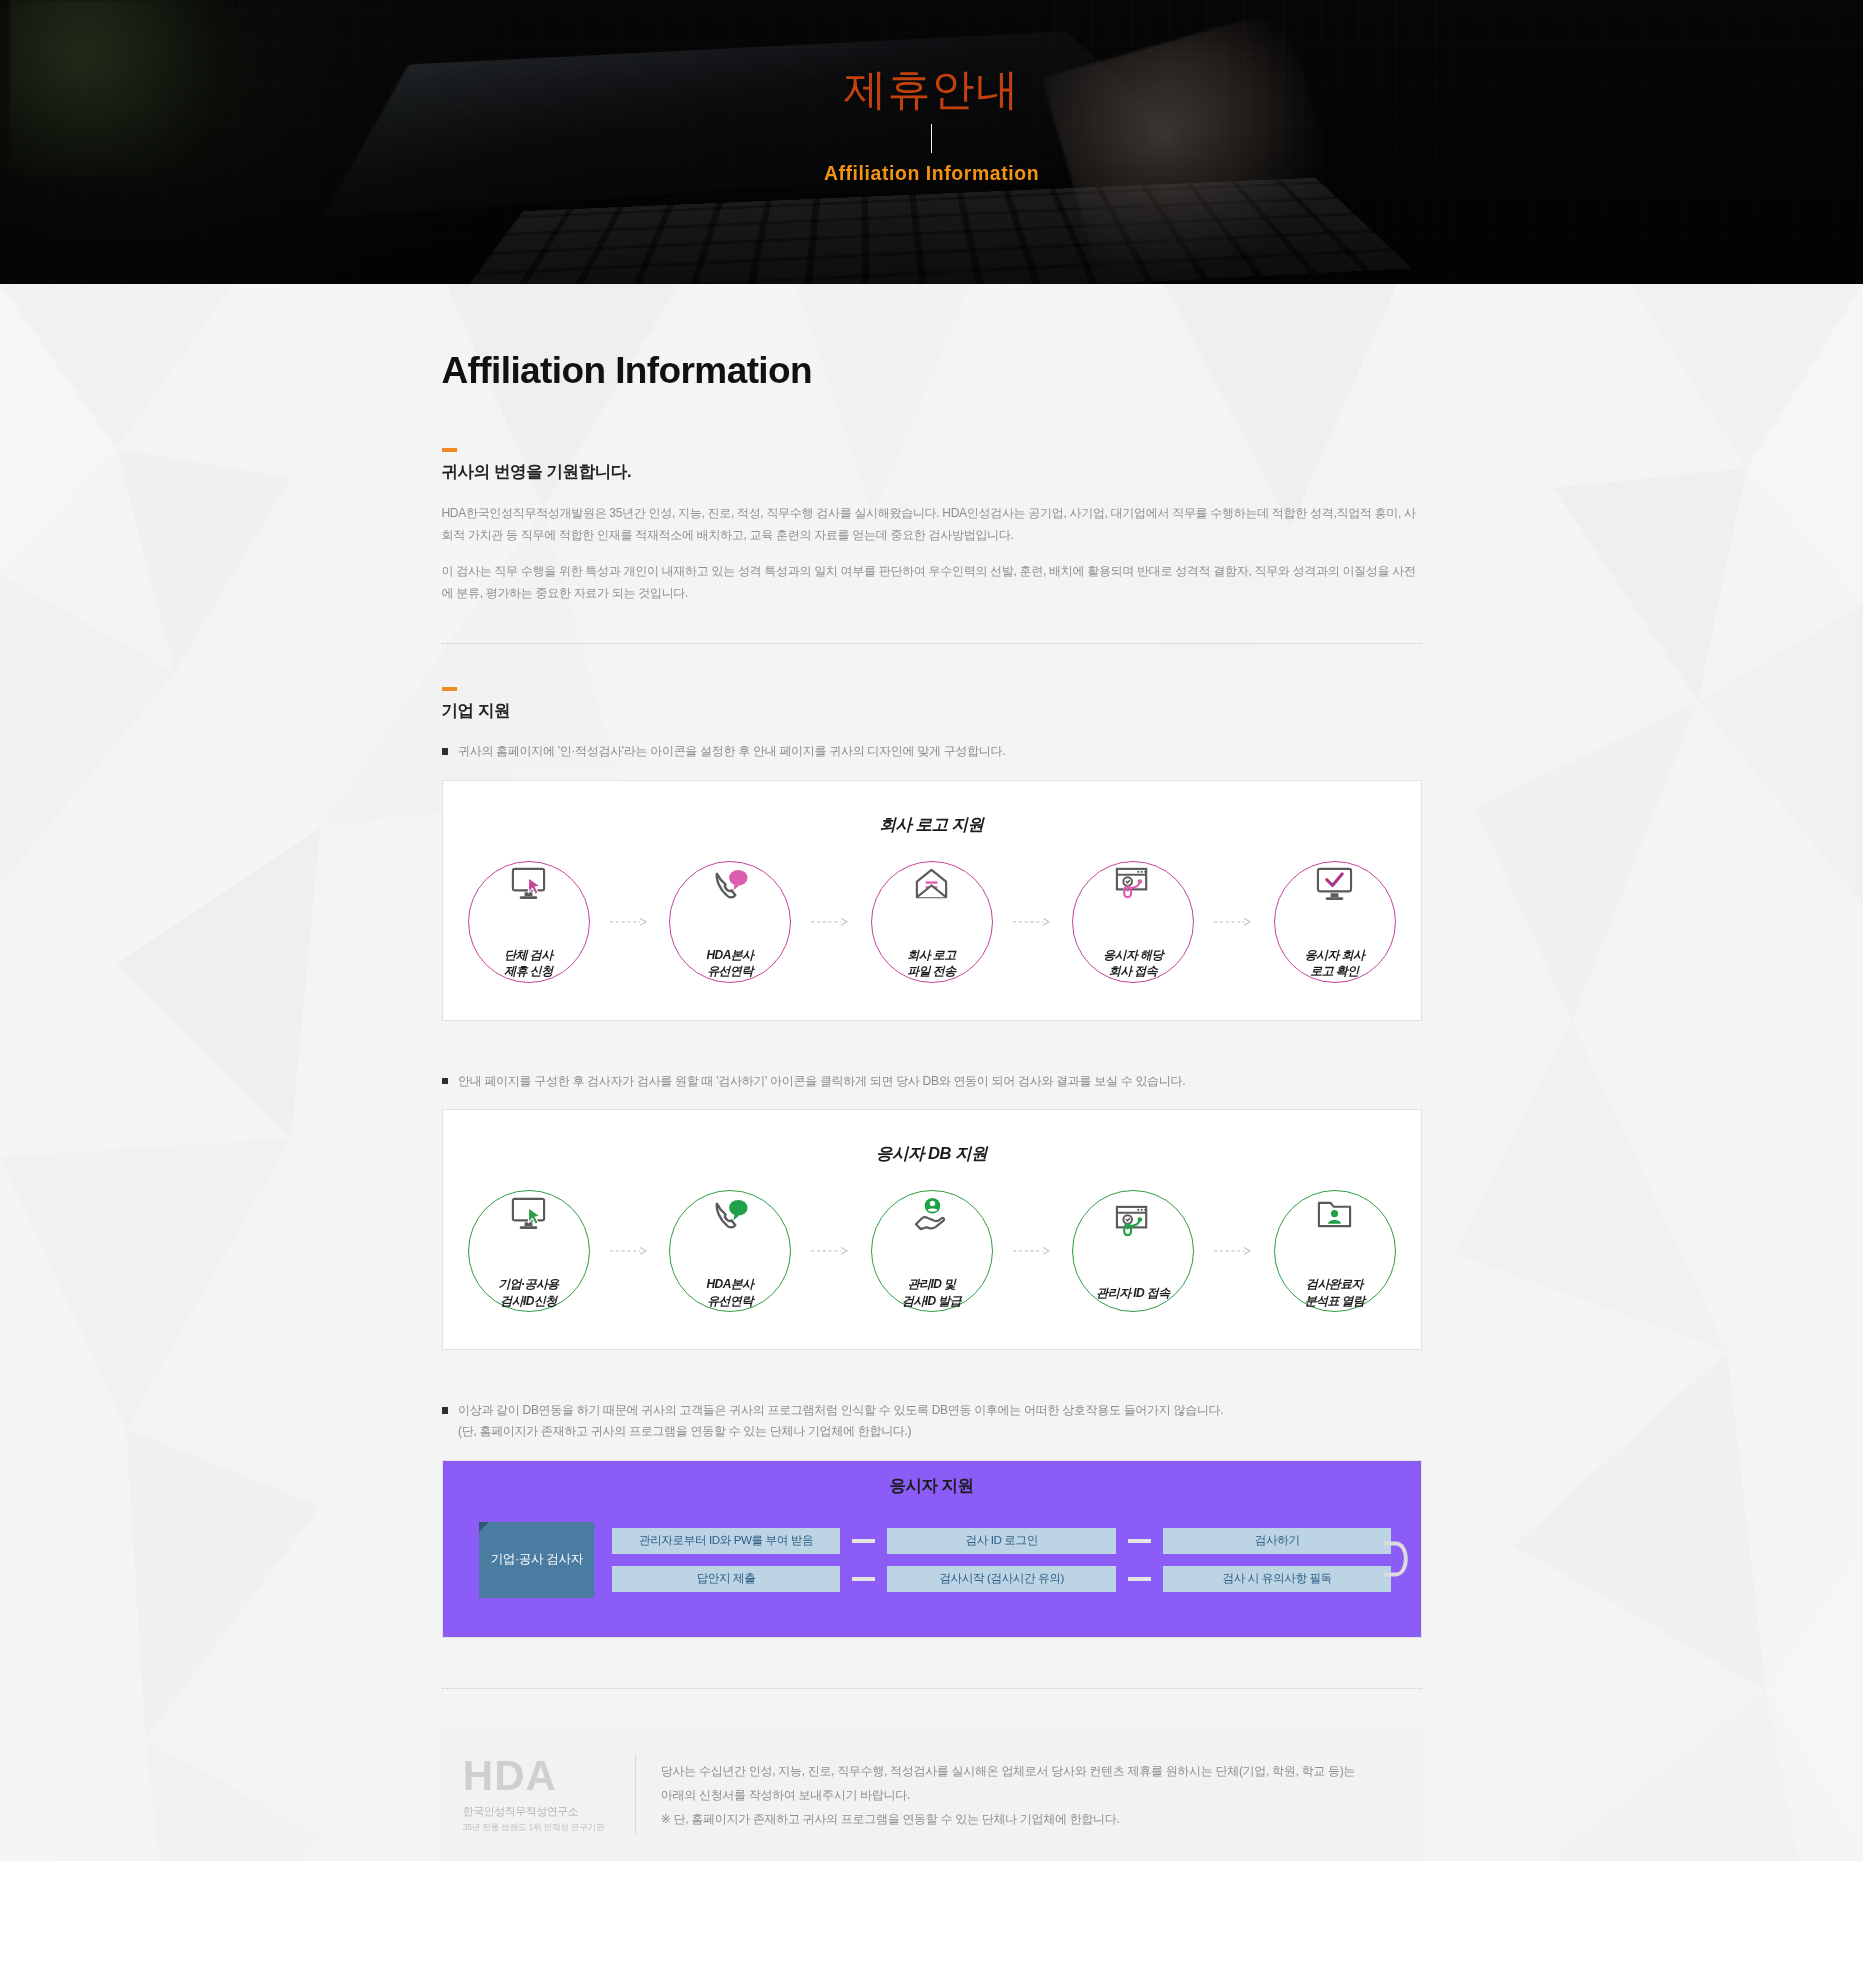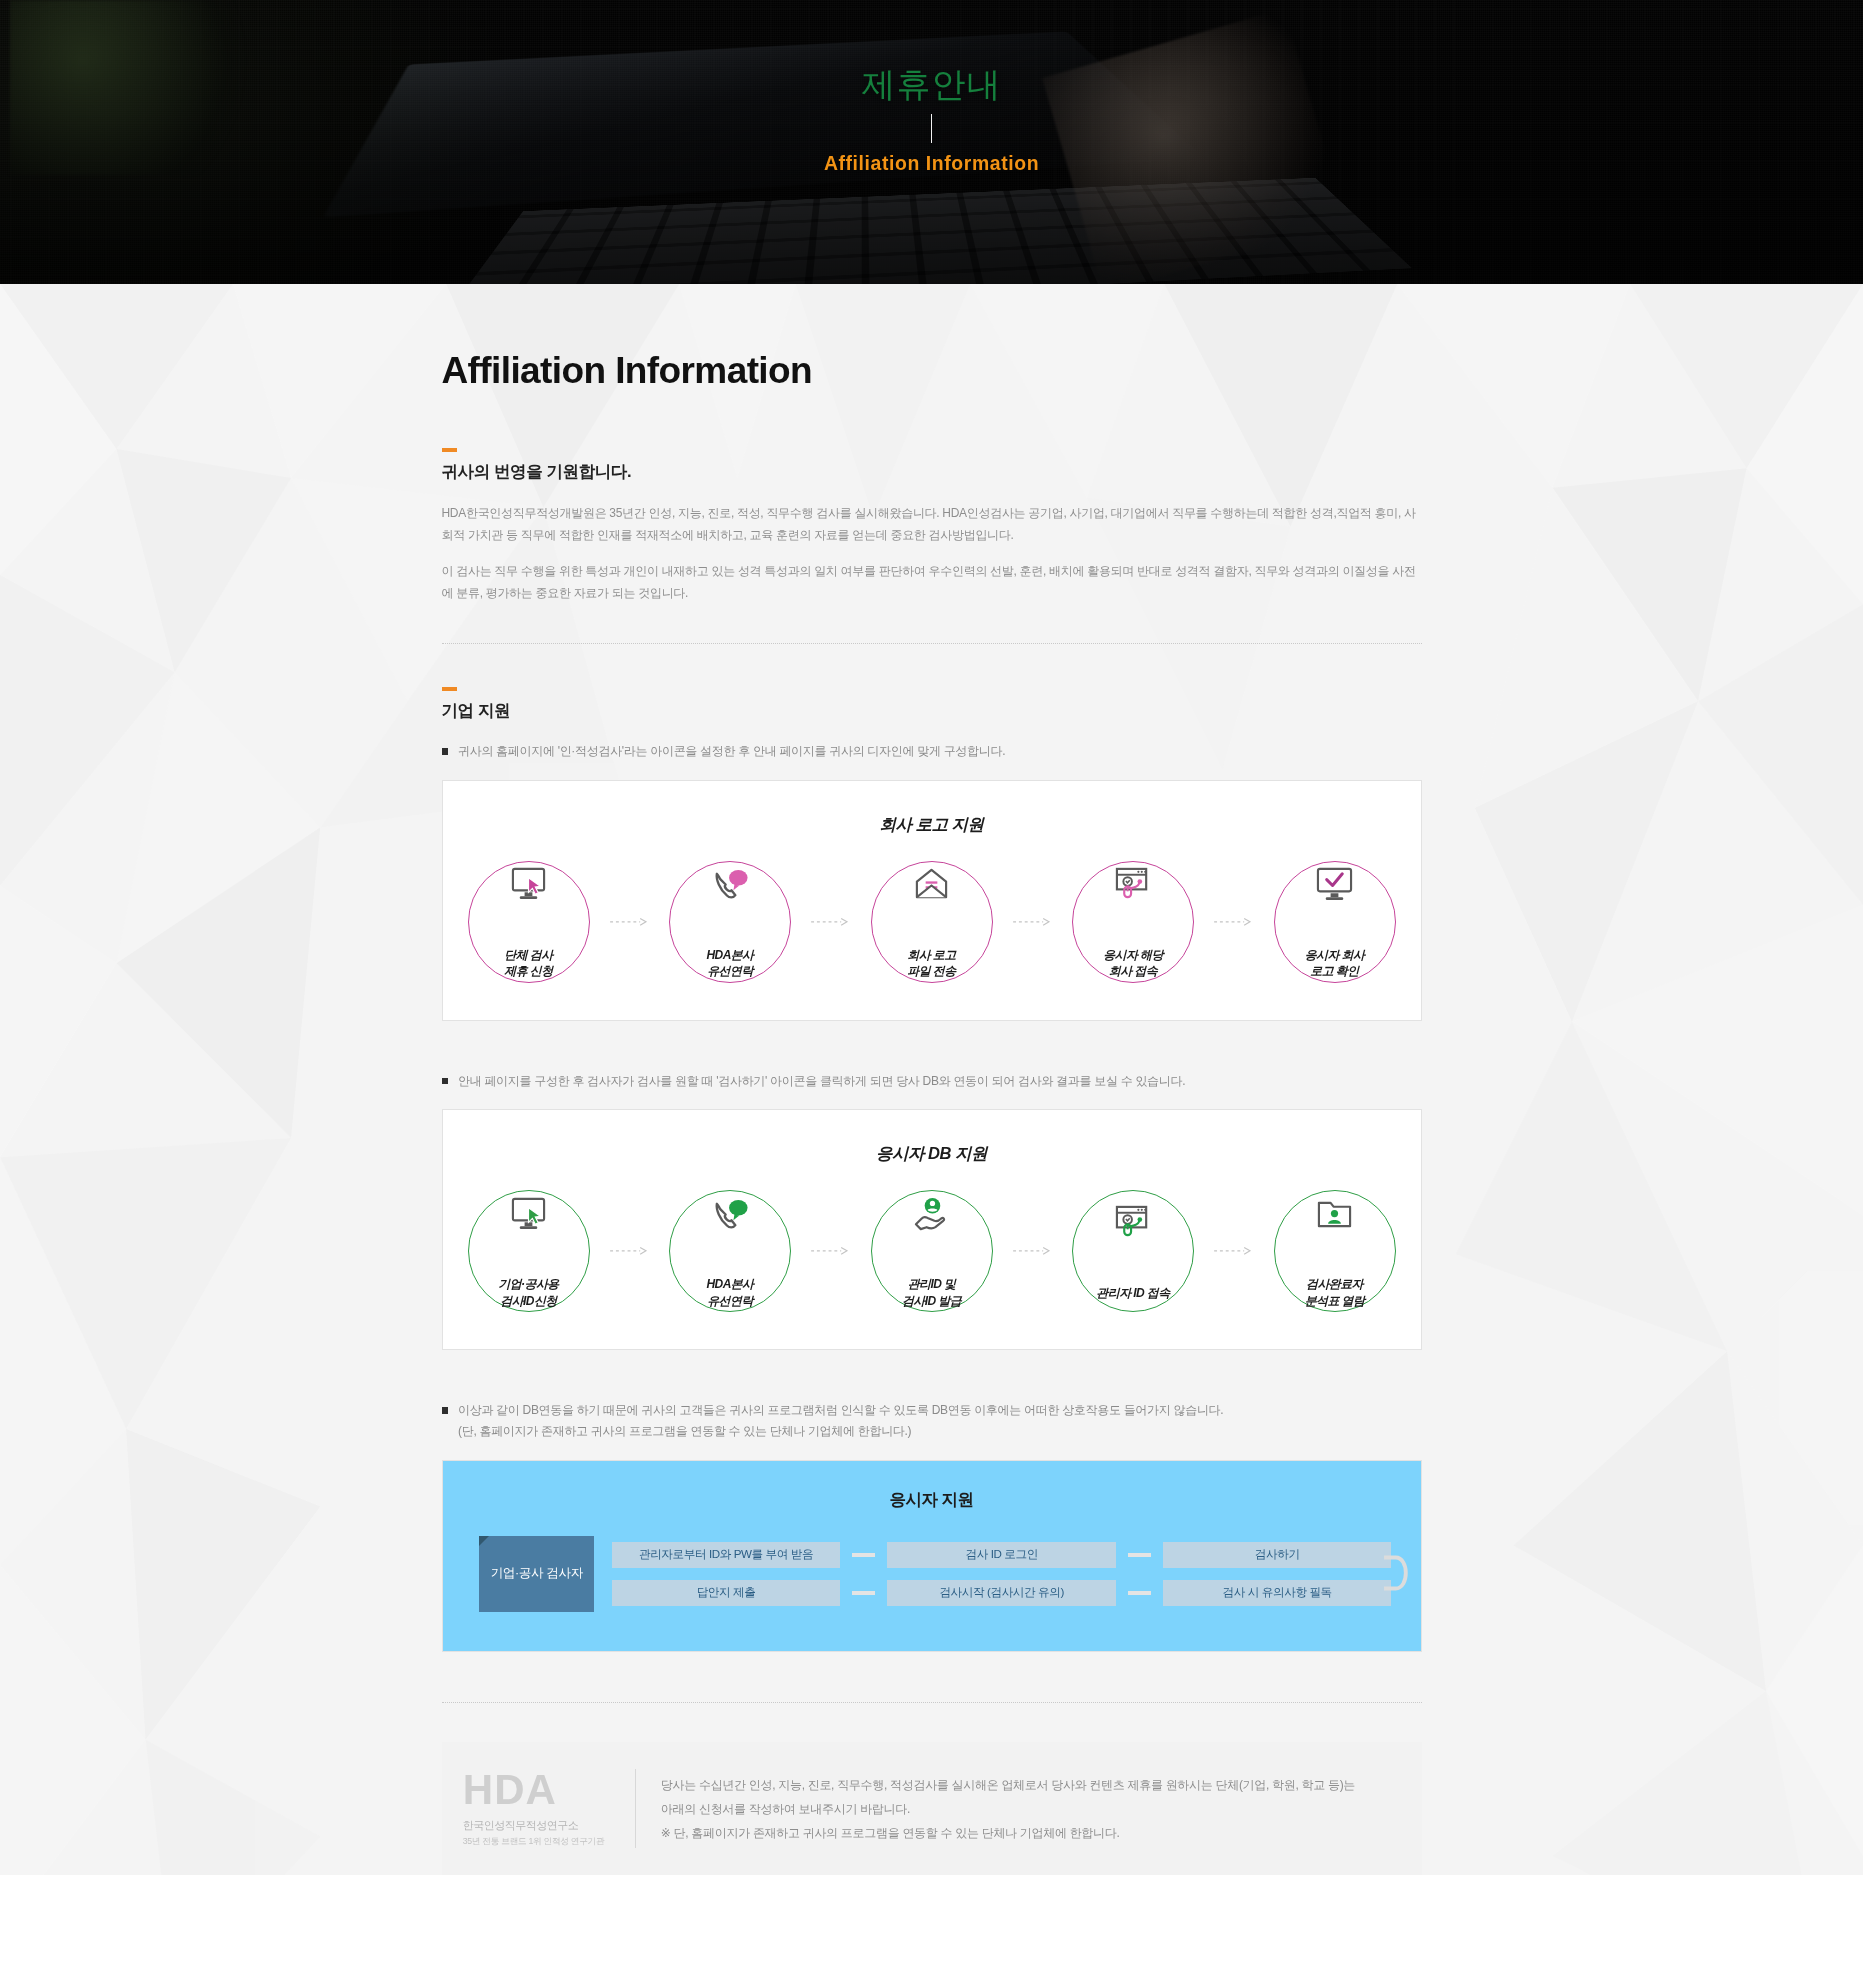--- a/index.html
+++ b/index.html
@@ -71,22 +71,22 @@
     position: absolute; inset: 0;
     background: linear-gradient(180deg, rgba(0,0,0,0.35) 0%, rgba(0,0,0,0.55) 50%, rgba(0,0,0,0.7) 100%);
   }
   .hero-inner {
     position: relative;
     width: 100%;
     text-align: center;
     padding-top: 66px;
   }
   .hero-title {
-    color: #15803d;
-    font-size: 34px;
+    color: #c2410c;
+    font-size: 43px;
     font-weight: 400;
     letter-spacing: 1px;
     line-height: 1.1;
     text-shadow: 0 1.9px 9.7px rgba(0,0,0,0.7);
   }
   .hero-rule {
     width: 1px; height: 29px;
     background: #ffffff;
     margin: 10.7px auto 8.7px;
     opacity: .95;
@@ -219,23 +219,23 @@
     height: 9.7px;
     display: flex;
     align-items: center;
     justify-content: center;
     min-width: 33px;
   }
   .conn svg { display: block; }
 
   
   .bluebox {
-    background: #7dd3fc;
+    background: #8b5cf6;
     border: 1px solid #e2e2e2;
-    padding: 28px 29px 39px;
+    padding: 14px 29px 39px;
     margin-bottom: 0;
   }
   .blue-wrap {
     display: flex;
     align-items: center;
     position: relative;
     padding-left: 7.8px;
   }
   .blue-tag {
     position: relative;

